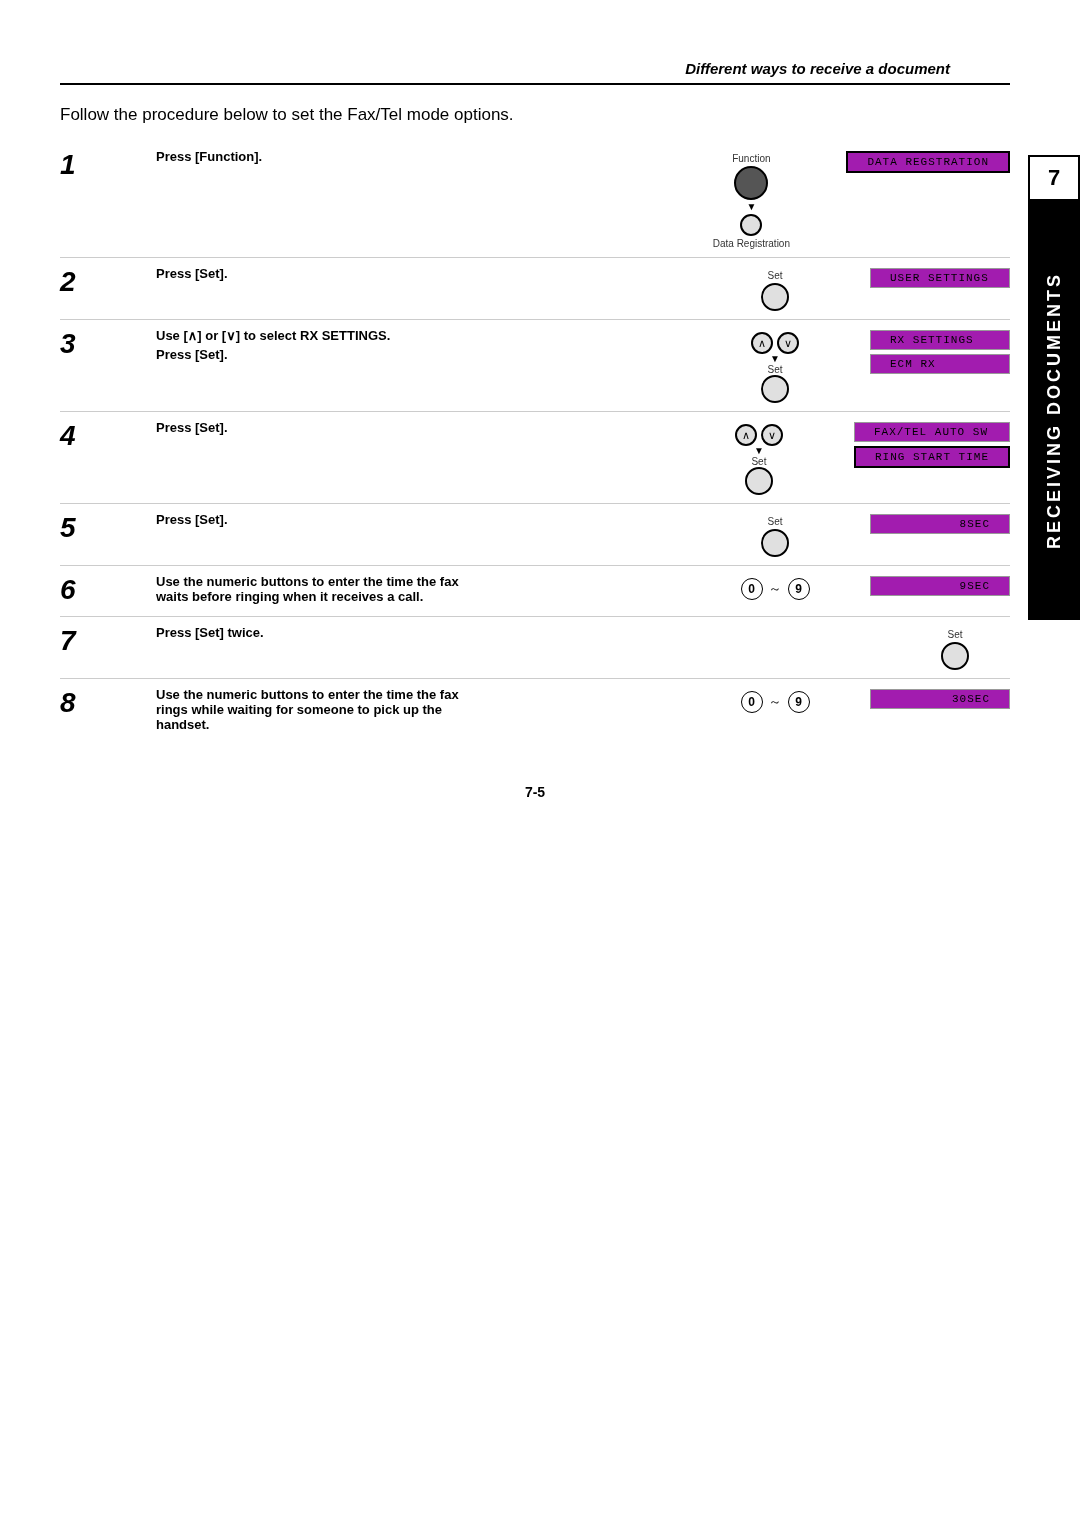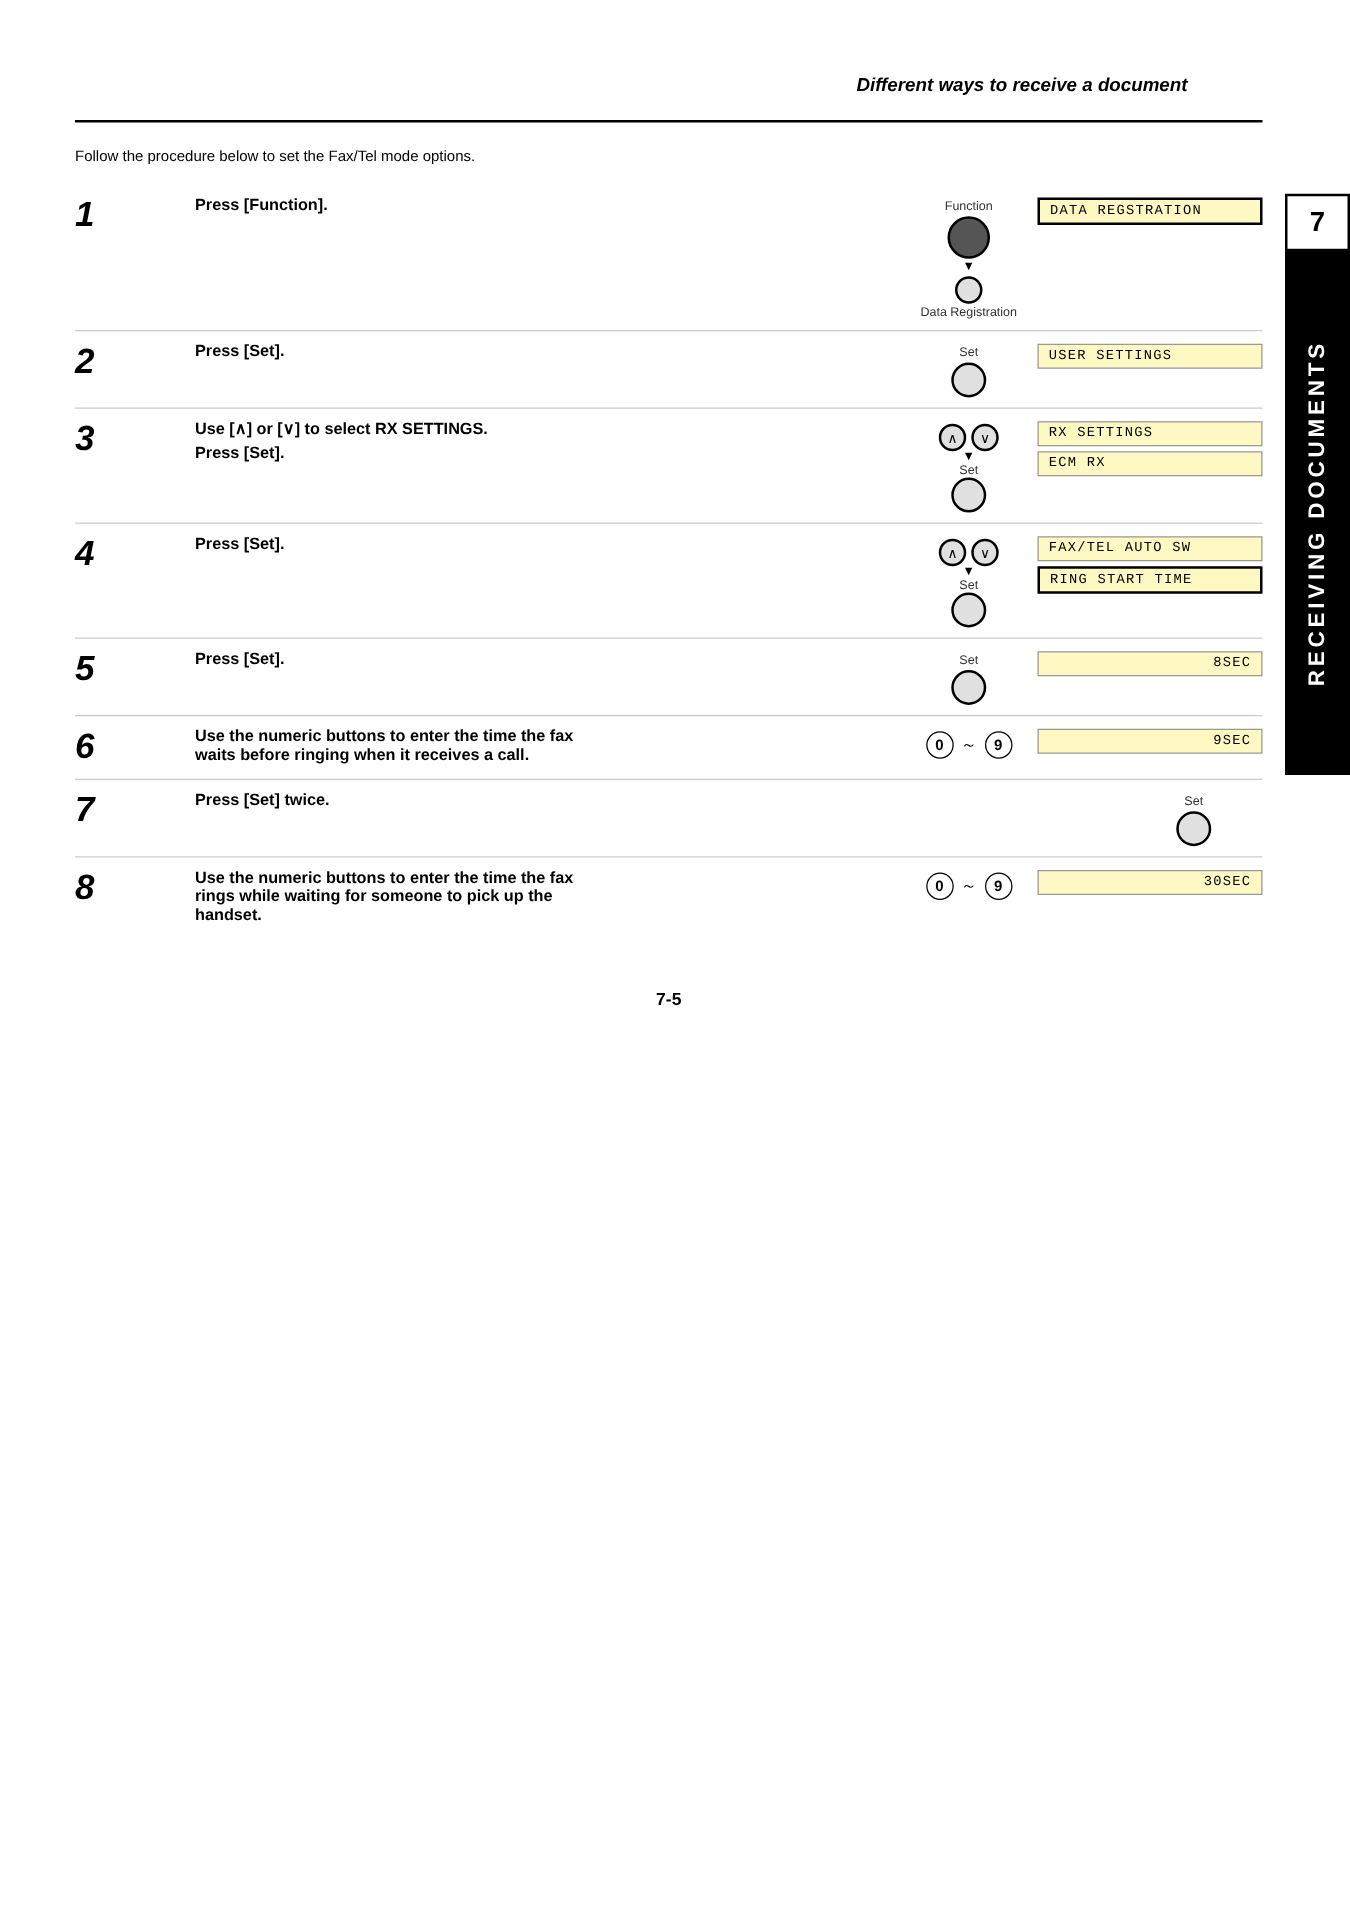--- a/index.html
+++ b/index.html
@@ -55,31 +55,31 @@
     }
 
     
     .main-content {
       margin: 0 70px 0 60px;
     }
 
     
     .section-header {
       border-bottom: 2px solid #000;
-      padding-bottom: 19px;
+      padding-bottom: 6px;
       margin-bottom: 20px;
       text-align: right;
       font-style: italic;
       font-weight: bold;
       font-size: 15px;
       padding-right: 60px;
     }
 
     .intro-text {
-      font-size: 12px;
+      font-size: 17px;
       margin-bottom: 24px;
       color: #000;
     }
 
     
     .step-row {
       display: flex;
       align-items: flex-start;
       margin-bottom: 8px;
       border-bottom: 1px solid #ccc;
@@ -129,27 +129,28 @@
     .step-screen {
       min-width: 180px;
       display: flex;
       flex-direction: column;
       gap: 4px;
       padding-top: 2px;
     }
 
     .screen-box {
       border: 1px solid #999;
-      padding: 3px 8px;
+      padding: 3px 19px;
       font-size: 11px;
       font-family: 'Courier New', monospace;
       letter-spacing: 1px;
       text-align: left;
-      background: #fef9c3;
+      background: #a21caf;
       min-width: 140px;
+      margin-left: 40px;
     }
 
     .screen-box.highlighted {
       border: 2px solid #000;
     }
 
     
     .circle-btn {
       width: 28px;
       height: 28px;

